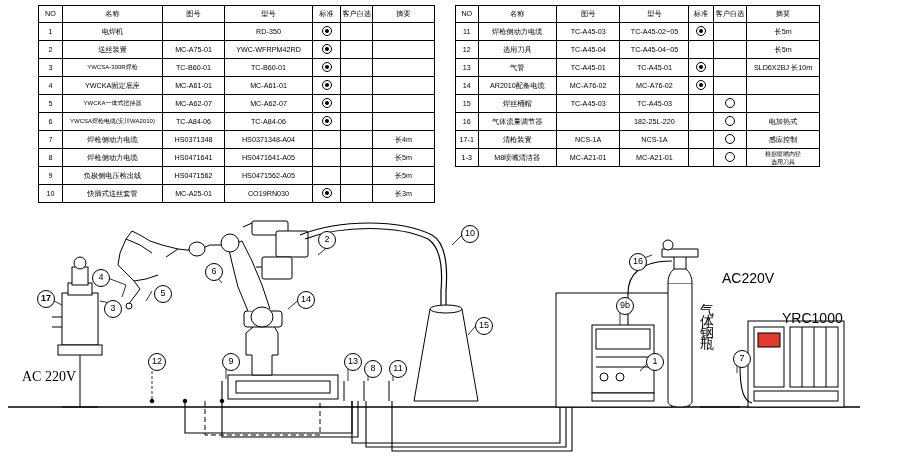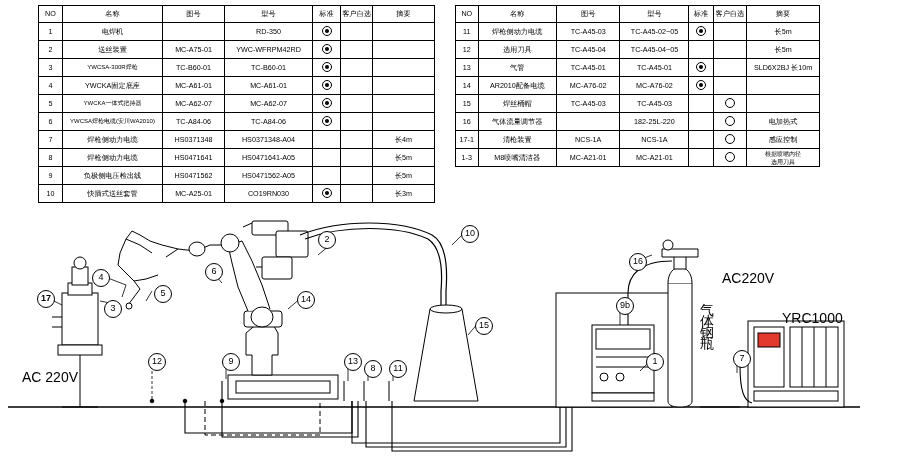--- a/index.html
+++ b/index.html
@@ -413,21 +413,21 @@
   <div class="bal" style="left:616px;top:92px;">9b</div>
   <div class="bal" style="left:461px;top:20px;">10</div>
   <div class="bal" style="left:389px;top:155px;">11</div>
   <div class="bal" style="left:148px;top:148px;">12</div>
   <div class="bal" style="left:344px;top:148px;">13</div>
   <div class="bal" style="left:297px;top:86px;">14</div>
   <div class="bal" style="left:475px;top:112px;">15</div>
   <div class="bal" style="left:629px;top:48px;">16</div>
   <div class="bal" style="left:37px;top:85px;font-weight:bold;">17</div>
 
-  <div class="lbl" style="left:22px;top:164px;">AC  220V</div>
+  <div class="lbl" style="left:22px;top:164px;font-family:Liberation Serif, serif;">AC  220V</div>
   <div class="lbl" style="left:722px;top:65px;">AC220V</div>
   <div class="lbl" style="left:700px;top:100px;line-height:11px;width:10px;white-space:normal;">气<br>体<br>钢<br>瓶</div>
   <div class="lbl" style="left:782px;top:105px;">YRC1000</div>
 
   <div class="wm">
     
     
     
     
   </div>

